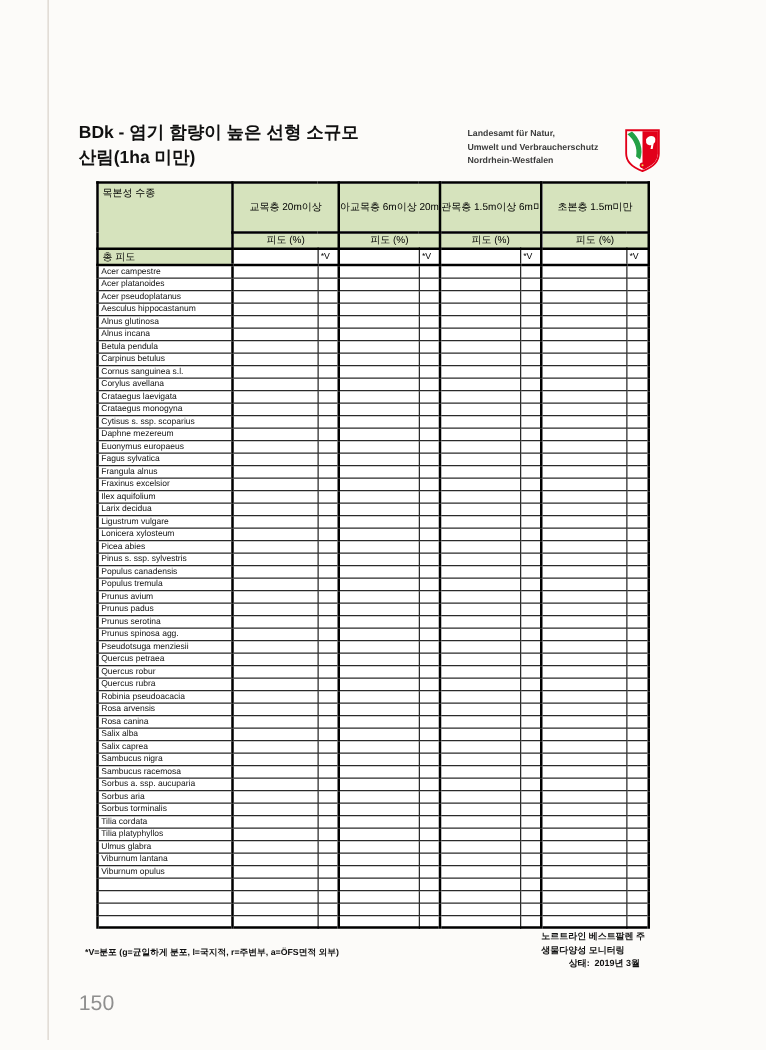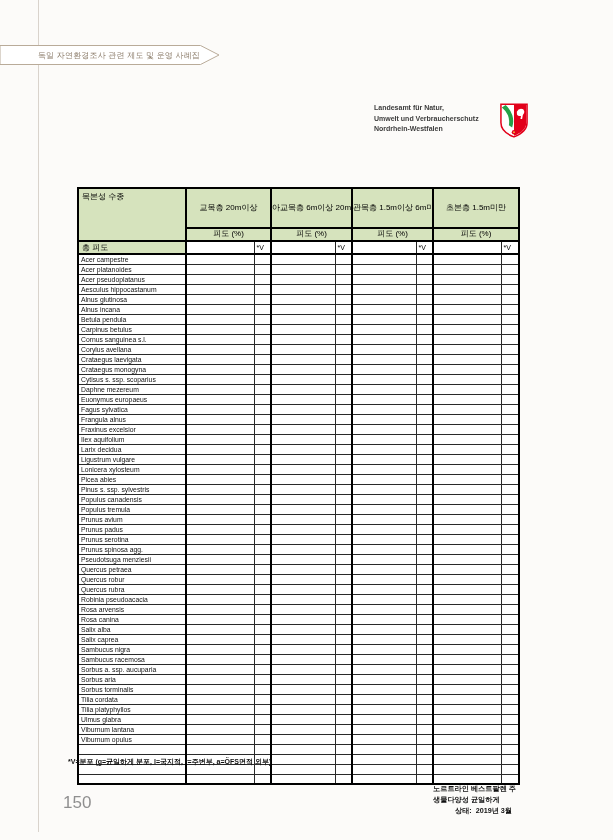--- a/index.html
+++ b/index.html
@@ -62,21 +62,20 @@
     line-height: 1.5;
   }
   .logo-shield { margin-left: 4px; margin-top: 0px; }
   
   .tbl-wrap { position: absolute; left: 77px; top: 145px; }
   table.species {
     border-collapse: collapse;
     table-layout: fixed;
     width: 443px;
     background: #fff;
-    margin-top: 42px;
   }
   table.species th, table.species td {
     overflow: hidden;
     white-space: nowrap;
     font-weight: normal;
   }
   .hdr {
     background: #d6e3bd;
     border: 2px solid #000;
     font-weight: bold;
@@ -128,21 +127,21 @@
   .footnote {
     position: absolute;
     left: 68px; top: 757px;
     font-size: 7px;
     font-weight: bold;
     color: #111;
     white-space: pre;
   }
   .credit {
     position: absolute;
-    left: 433px; top: 784px;
+    left: 433px; top: 744px;
     width: 101px;
     font-size: 7.2px;
     font-weight: bold;
     color: #111;
     line-height: 1.5;
   }
   .credit .status-line { text-align: center; white-space: pre; }
   .pageno {
     position: absolute;
     left: 63px; top: 793px;
@@ -150,27 +149,23 @@
     color: #8f8f8f;
   }
 </style>
 </head>
 <body>
 
 <div class="page">
 
   <div class="vrule"></div>
 
-  <div class="ribbon">
-    <svg width="220" height="20">
-      <polygon points="0,0.5 200.5,0.5 219,10 200.5,19.5 0,19.5" fill="#ffffff" stroke="#b9ab99" stroke-width="1"></polygon>
-    </svg>
-    <span class="ribbon-label">독일 자연환경조사 관련 제도 및 운영 사례집</span>
-  </div>
-
+
+  <h1 class="title">BDk - 염기 함량이 높은 선형 소규모
+산림(1ha 미만)</h1>
 
   <div class="logo">
     <div class="logo-text">
       <div>Landesamt für Natur,</div>
       <div>Umwelt und Verbraucherschutz</div>
       <div>Nordrhein-Westfalen</div>
     </div>
     <svg class="logo-shield" width="28" height="35" viewBox="0 0 30 37">
       <path d="M1,1 h28 v20 q0,10 -14,15 q-14,-5 -14,-15 z" fill="#ffffff" stroke="#e2001a" stroke-width="1.6"></path>
       <path d="M15,1.8 h13.2 v19.2 q0,8 -10,12.5 l-3.2,1.4 z" fill="#e2001a"></path>
@@ -807,19 +802,19 @@
             <td class="vcell gend"></td>
           </tr>
         </tbody>
     </table>
   </div>
 
   <div class="footnote">*V=분포 (g=균일하게 분포, l=국지적, r=주변부, a=ÖFS면적 외부)</div>
 
   <div class="credit">
     <div>노르트라인 베스트팔렌 주</div>
-    <div>생물다양성 균일하게</div>
+    <div>생물다양성 모니터링</div>
     <div class="status-line">상태:  2019년 3월</div>
   </div>
 
   <div class="pageno">150</div>
 
 </div>
 
 </body></html>

